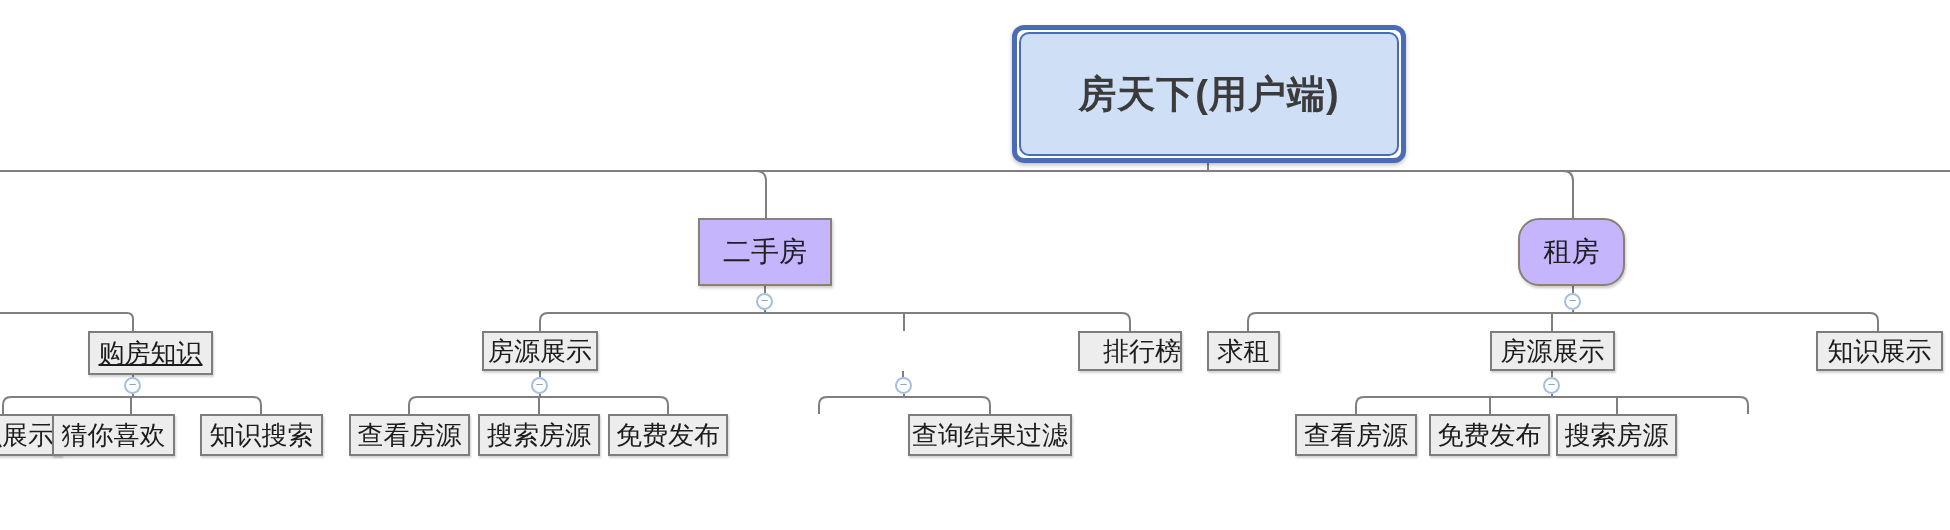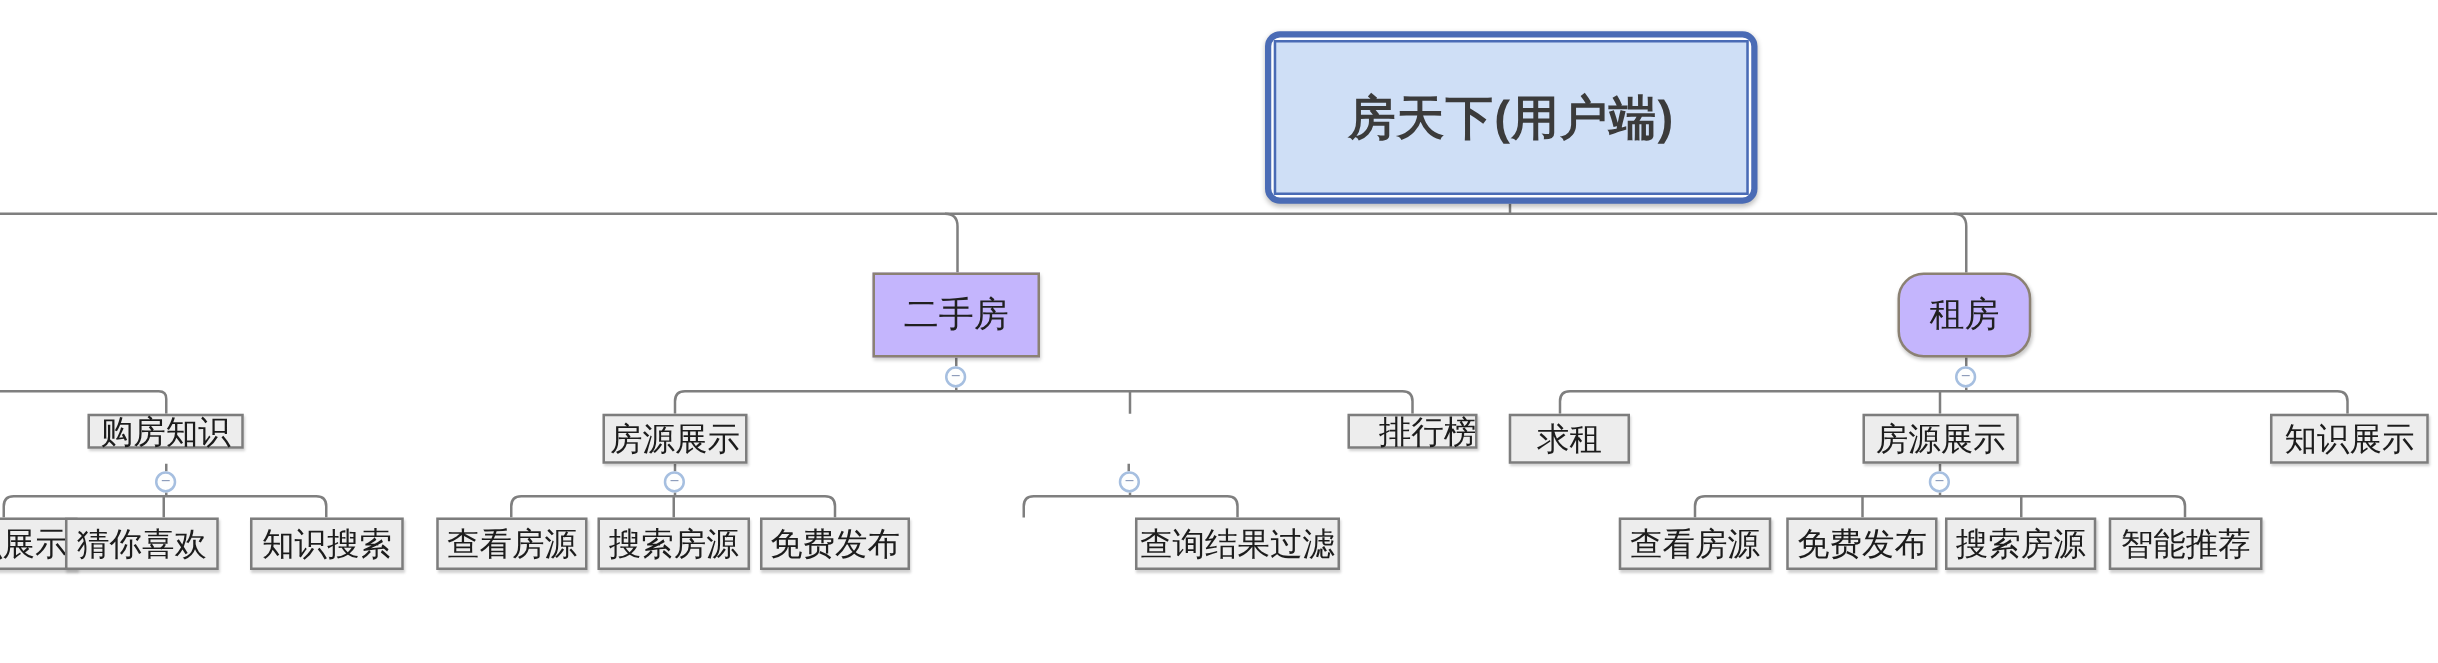--- a/index.html
+++ b/index.html
@@ -8,21 +8,21 @@
   #wires{position:absolute;left:0;top:0;z-index:1;}
   .node{position:absolute;box-sizing:border-box;display:flex;align-items:center;justify-content:center;
         white-space:nowrap;z-index:2;color:#1c1c1c;cursor:default;}
   .leaf{background:#ededed;border:2px solid #7d7d7d;font-size:26px;
         box-shadow:1px 2px 2px rgba(0,0,0,0.18);}
   .branch{background:#c4b5fd;border:2px solid #8b8173;font-size:28px;color:#202020;
         box-shadow:1px 2px 3px rgba(0,0,0,0.22);}
   .root-outer{position:absolute;box-sizing:border-box;border:5px solid #4a6bb5;border-radius:12px;
         background:#ffffff;z-index:2;box-shadow:0 2px 4px rgba(0,0,0,0.25);}
   .root-inner{position:absolute;left:2px;top:2px;right:2px;bottom:2px;box-sizing:border-box;
-        border:2px solid #4a6bb5;border-radius:0;background:#cfdff6;
+        border:2px solid #4a6bb5;border-radius:10px;background:#cfdff6;
         display:flex;align-items:center;justify-content:center;}
   .root-inner span{font-size:38px;font-weight:bold;color:#3b3b3b;letter-spacing:1px;}
   .toggle{position:absolute;width:17px;height:17px;box-sizing:border-box;border:2px solid #a6bfe0;
         border-radius:50%;background:#fdfefe;z-index:3;display:flex;align-items:center;justify-content:center;
         cursor:pointer;}
   .toggle span{display:block;font-size:13px;line-height:13px;color:#8e9dbb;margin-top:-2px;}
 </style>
 </head>
 <body>
 
@@ -65,41 +65,40 @@
 
   <div class="root-outer" style="left:1012px;top:25px;width:394px;height:138px;">
     <div class="root-inner">
       <span>房天下(用户端)</span>
     </div>
   </div>
 
   <div class="node branch" style="left:698px;top:218px;width:134px;height:68px;">二手房</div>
   <div class="node branch" style="left:1518px;top:218px;width:107px;height:68px;border-radius:21px;">租房</div>
 
-  <div class="node leaf" style="left:70px;top:331px;width:125px;height:28px;">购房知识</div>
+  <div class="node leaf" style="left:88px;top:331px;width:125px;height:44px;text-decoration:underline;">购房知识</div>
   <div class="node leaf" style="left:482px;top:331px;width:116px;height:40px;">房源展示</div>
-  <div class="node leaf" style="left:1078px;top:331px;width:104px;height:28px;padding-left:24px;">排行榜</div>
-  <div class="node leaf" style="left:1207px;top:331px;width:97px;height:40px;">求租</div>
+  <div class="node leaf" style="left:1078px;top:331px;width:104px;height:40px;padding-left:24px;">排行榜</div>
+  <div class="node leaf" style="left:1207px;top:331px;width:73px;height:40px;">求租</div>
   <div class="node leaf" style="left:1490px;top:331px;width:125px;height:40px;">房源展示</div>
   <div class="node leaf" style="left:1816px;top:331px;width:127px;height:40px;">知识展示</div>
 
   <div class="node leaf" style="left:-58px;top:414px;width:120px;height:42px;">知识展示</div>
   <div class="node leaf" style="left:52px;top:414px;width:123px;height:42px;">猜你喜欢</div>
   <div class="node leaf" style="left:200px;top:414px;width:123px;height:42px;">知识搜索</div>
 
   <div class="node leaf" style="left:349px;top:414px;width:121px;height:42px;">查看房源</div>
   <div class="node leaf" style="left:478px;top:414px;width:122px;height:42px;">搜索房源</div>
   <div class="node leaf" style="left:608px;top:414px;width:120px;height:42px;">免费发布</div>
 
   <div class="node leaf" style="left:908px;top:414px;width:164px;height:42px;">查询结果过滤</div>
 
   <div class="node leaf" style="left:1295px;top:414px;width:122px;height:42px;">查看房源</div>
   <div class="node leaf" style="left:1429px;top:414px;width:121px;height:42px;">免费发布</div>
   <div class="node leaf" style="left:1556px;top:414px;width:121px;height:42px;">搜索房源</div>
-  <div class="node leaf" style="left:1687px;top:414px;width:123px;height:42px;">智能推荐</div>
 
   <div class="toggle" style="left:756px;top:293px;">
     <span>−</span>
   </div>
   <div class="toggle" style="left:1564px;top:293px;">
     <span>−</span>
   </div>
   <div class="toggle" style="left:124px;top:377px;">
     <span>−</span>
   </div>

